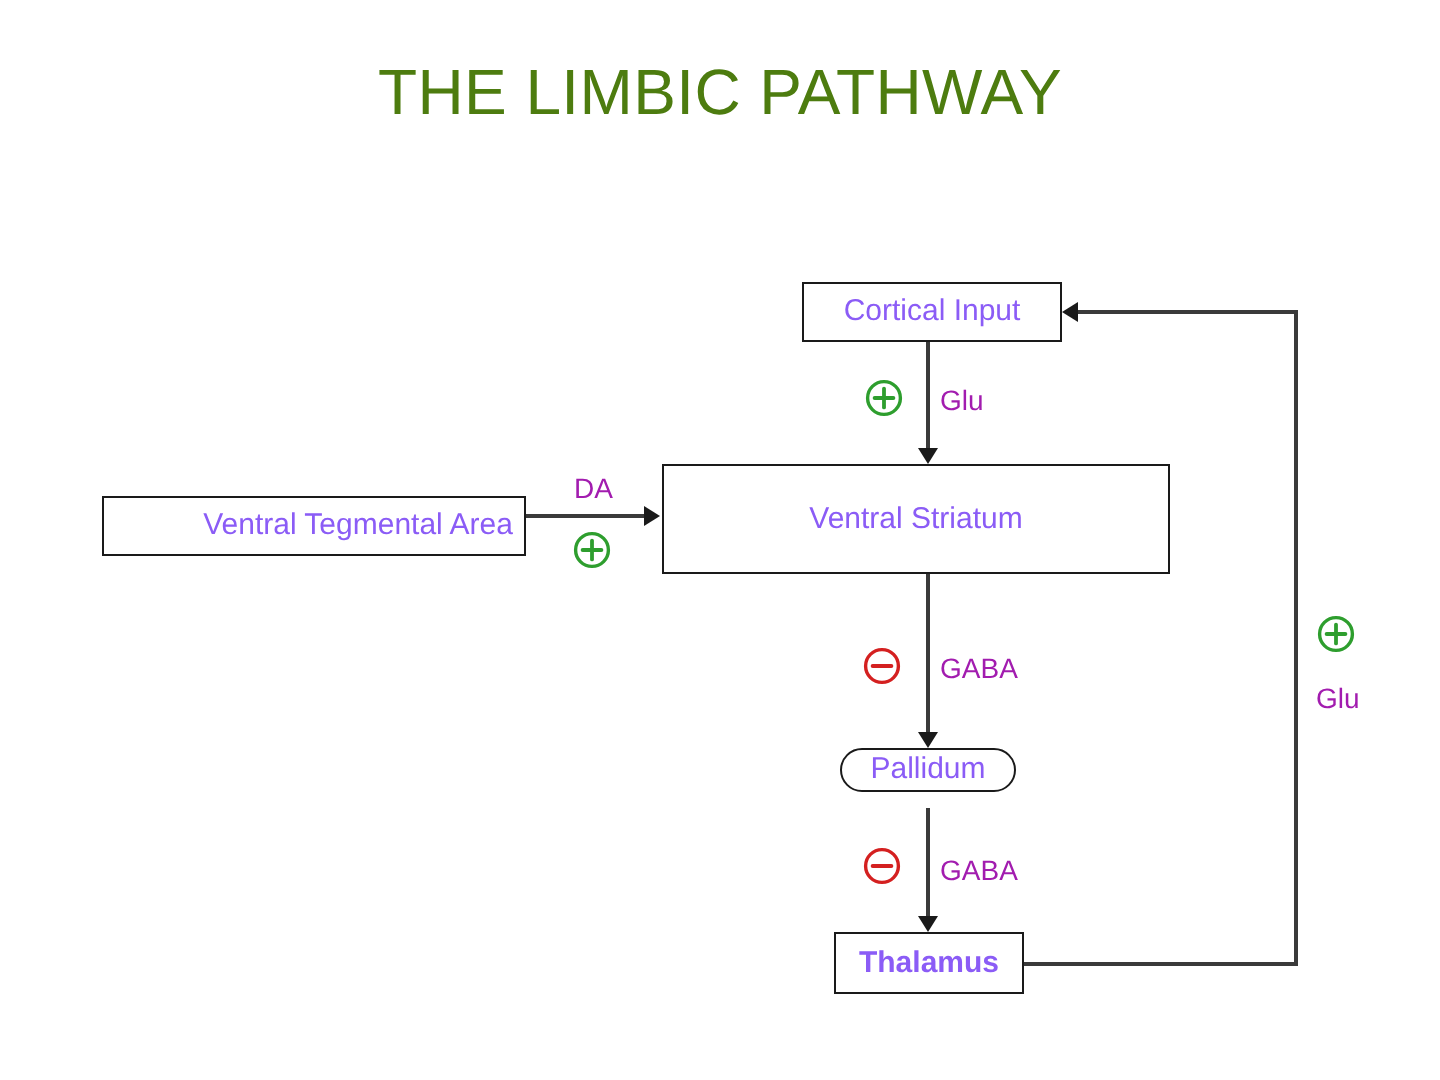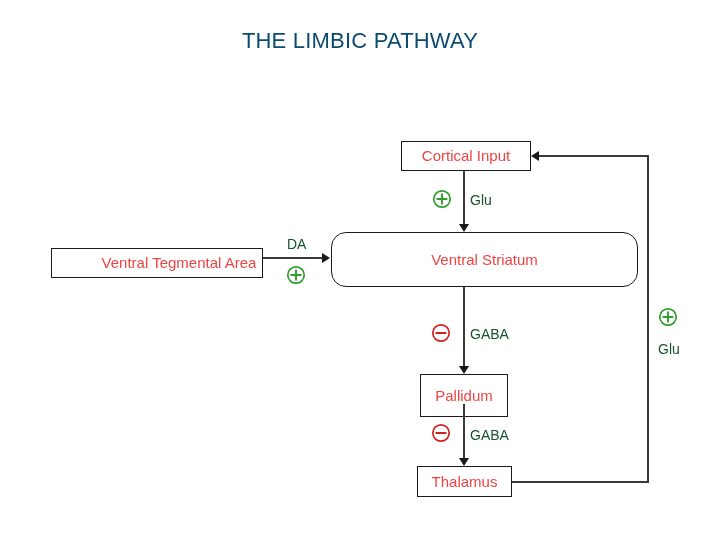--- a/index.html
+++ b/index.html
@@ -15,49 +15,49 @@
     font-family: "Liberation Sans", sans-serif;
     color: #000000;
     overflow: hidden;
   }
   #title {
     position: absolute;
     left: 0;
     top: 28px;
     width: 720px;
     text-align: center;
-    font-size: 22px;
+    font-size: 32px;
     font-weight: 400;
     letter-spacing: 0.2px;
-    color: #0c4a6e;
+    color: #4d7c0f;
     white-space: nowrap;
   }
   .node {
     position: absolute;
     box-sizing: border-box;
     border: 1.4px solid #1a1a1a;
     background: #ffffff;
     display: flex;
     flex-direction: column;
     align-items: center;
     justify-content: center;
     font-size: 15px;
     line-height: 1.18;
-    color: #ef4444;
+    color: #8b5cf6;
     text-align: center;
     white-space: nowrap;
   }
   .node .line2 { display: block; }
 
   
   #node-cortical-input { left: 401px; top: 141px; width: 130px; height: 30px; }
-  #node-ventral-striatum { left: 331px; top: 232px; width: 307px; height: 55px; border-radius: 15px; }
+  #node-ventral-striatum { left: 331px; top: 232px; width: 254px; height: 55px; }
   #node-ventral-tegmental-area { left: 51px; top: 248px; width: 212px; height: 30px; padding-left: 44px; }
-  #node-pallidum { left: 420px; top: 374px; width: 88px; height: 43px; }
-  #node-thalamus { left: 417px; top: 466px; width: 95px; height: 31px; }
+  #node-pallidum { left: 420px; top: 374px; width: 88px; height: 22px; border-radius: 12px; }
+  #node-thalamus { left: 417px; top: 466px; width: 95px; height: 31px; font-weight: bold; }
 
   
   .vline {
     position: absolute;
     width: 1.6px;
     background: #3a3a3a;
   }
   .hline {
     position: absolute;
     height: 1.6px;
@@ -95,21 +95,21 @@
     display: flex;
     align-items: center;
     justify-content: center;
   }
   .badge svg { display: block; }
 
   
   .edge-label {
     position: absolute;
     font-size: 14px;
-    color: #14532d;
+    color: #a21caf;
     white-space: nowrap;
   }
 </style>
 </head>
 <body>
 
 <div id="canvas">
 
   <div id="title">THE LIMBIC PATHWAY</div>
 

